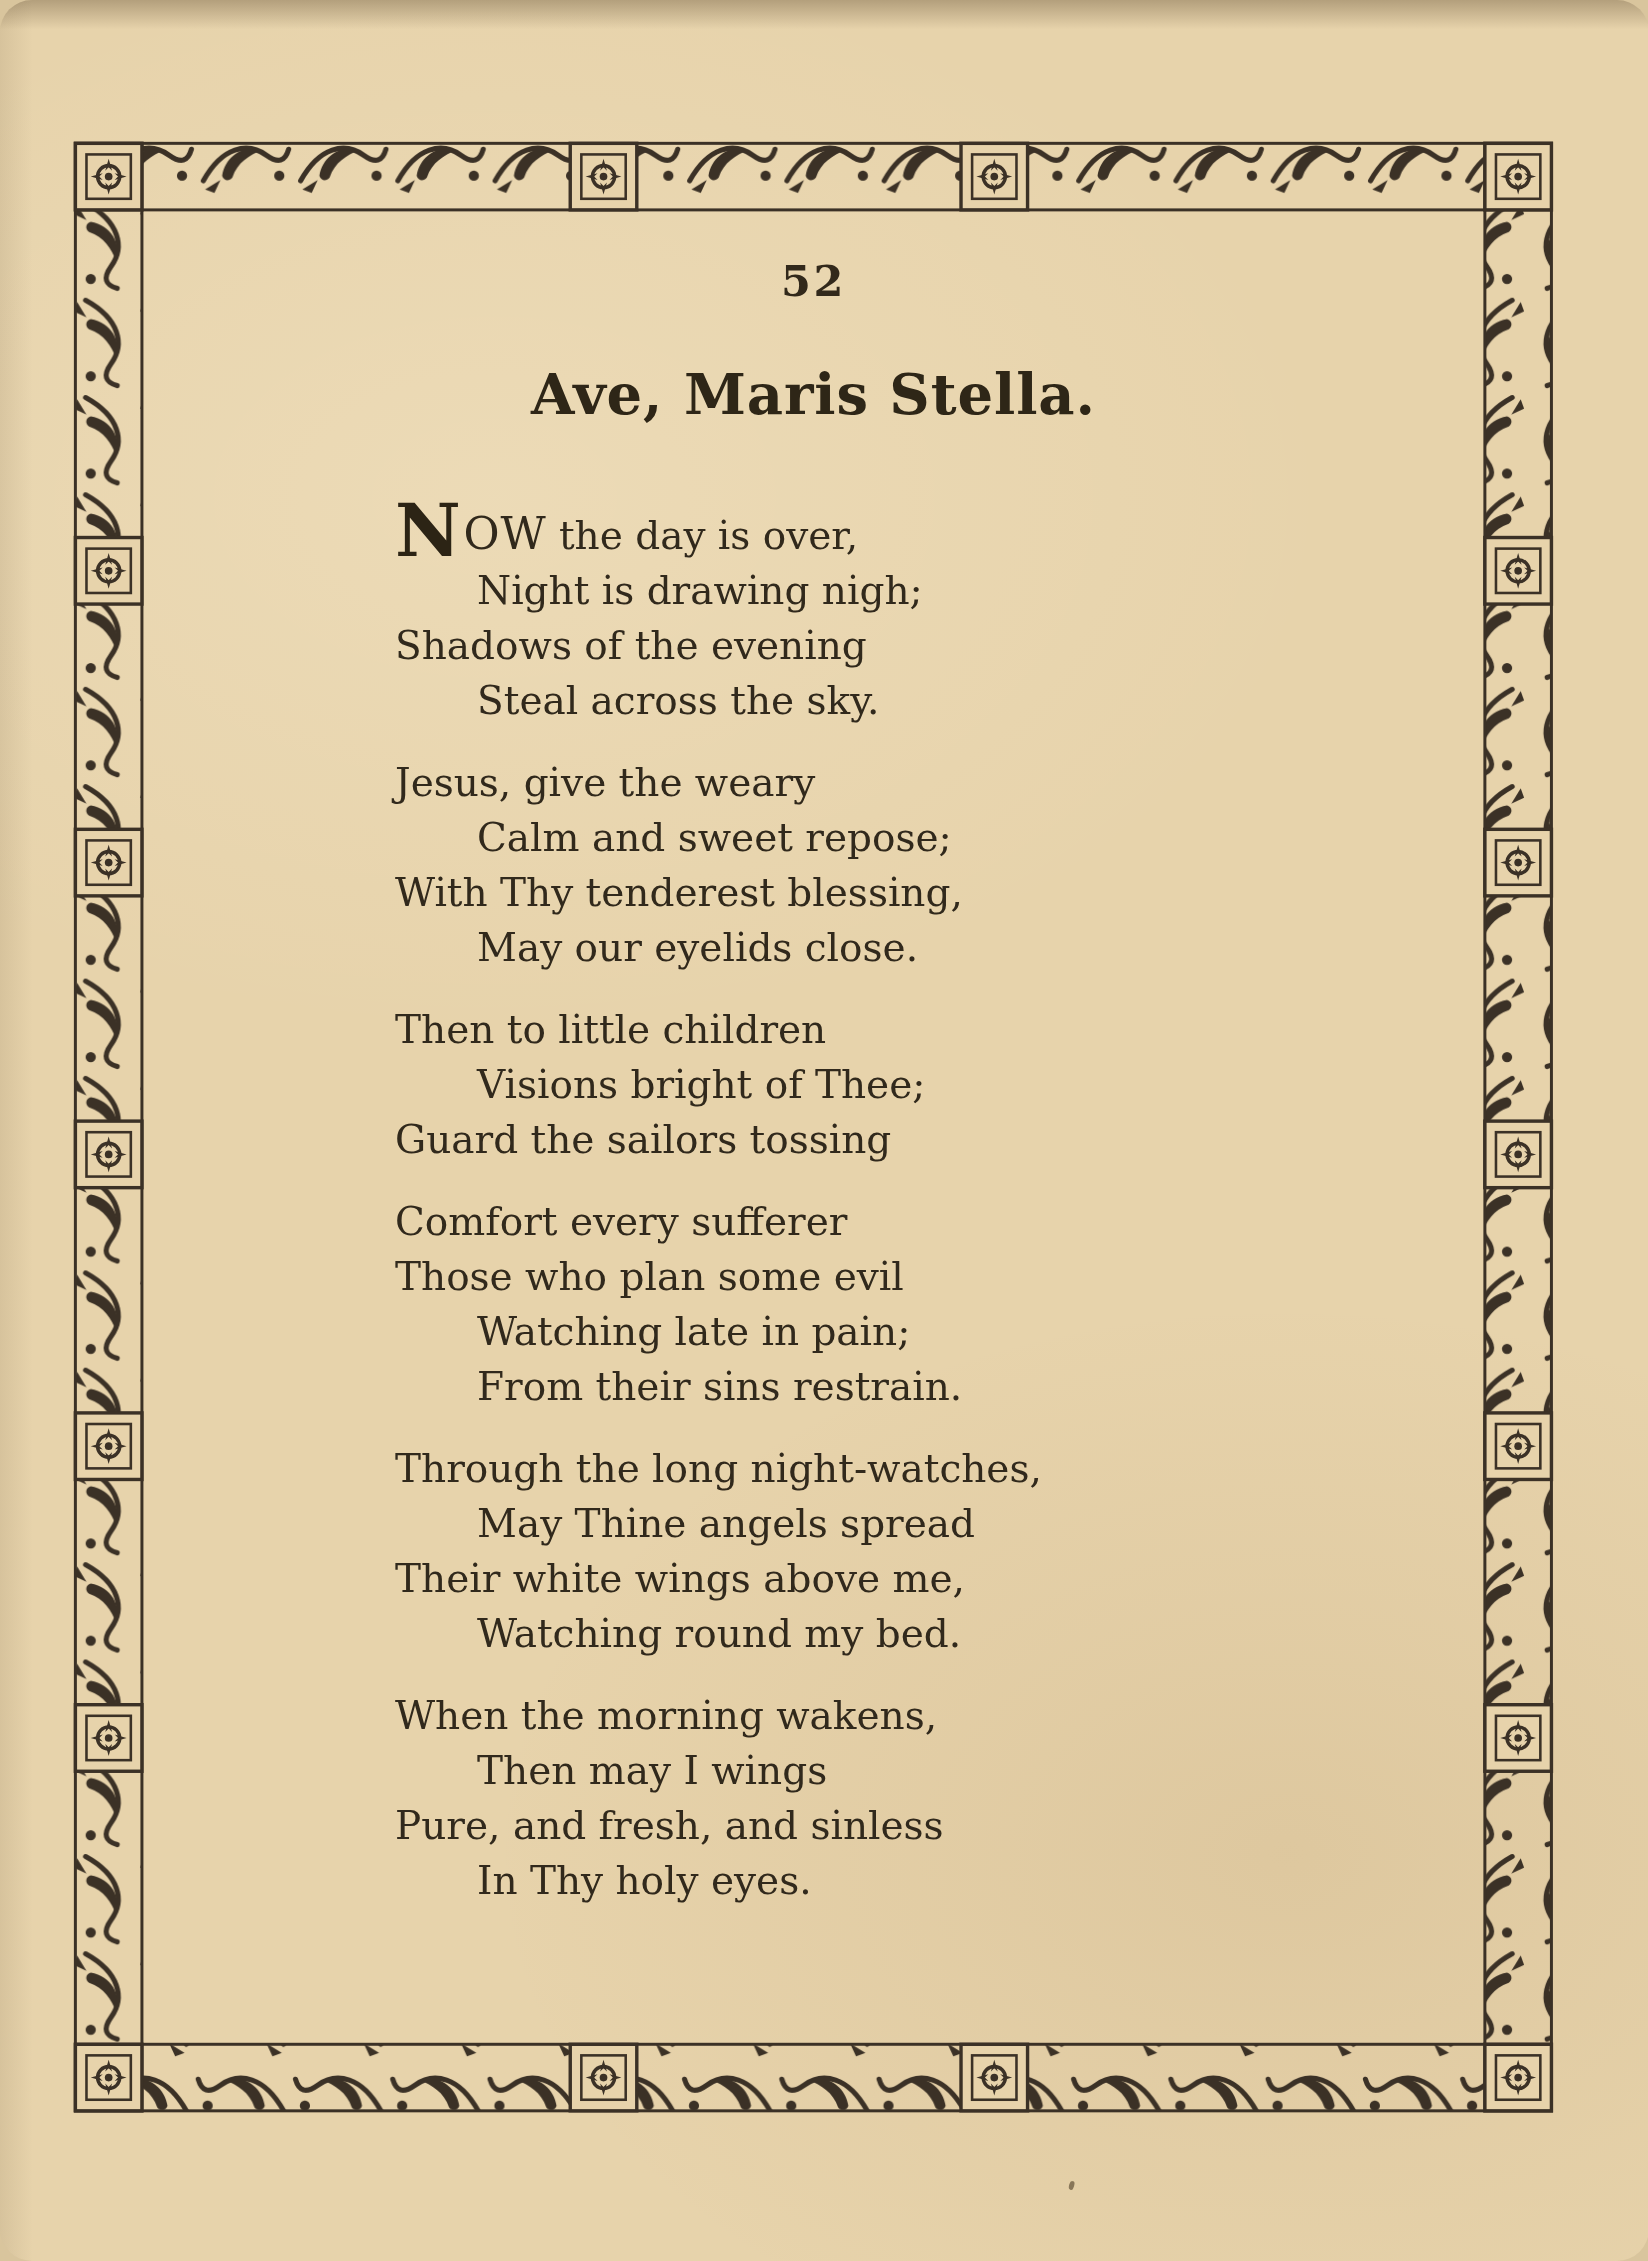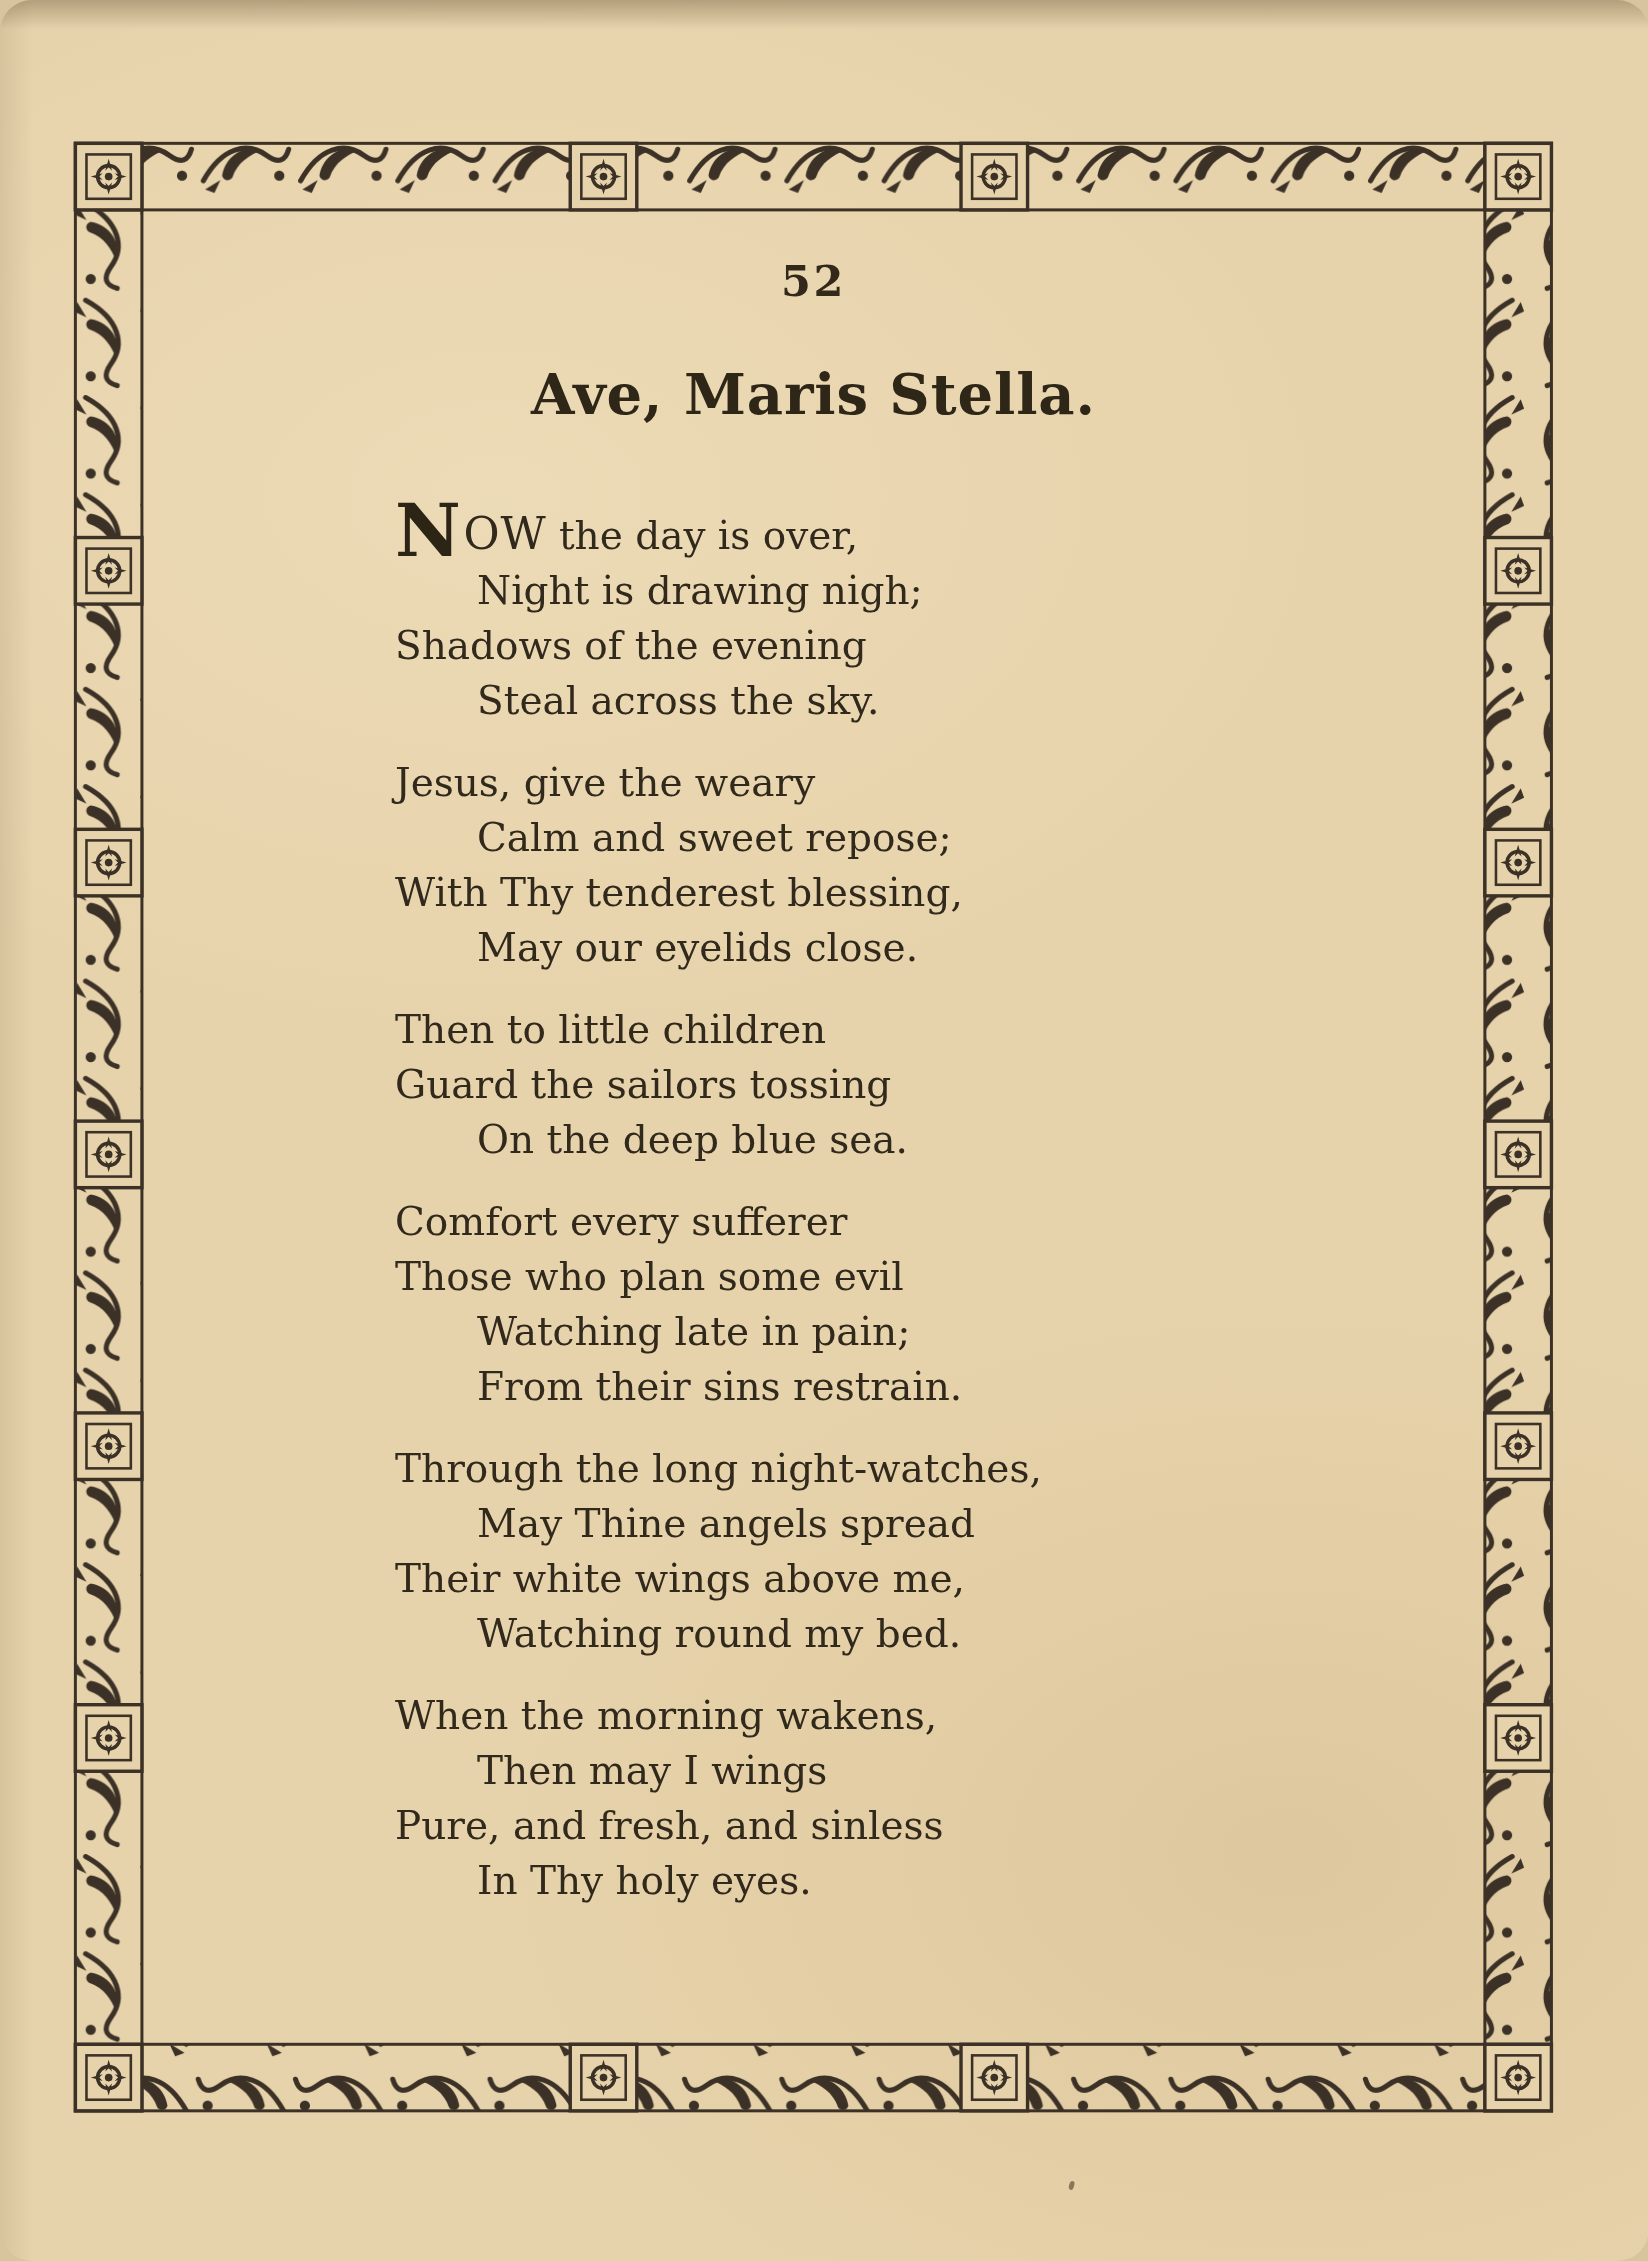--- a/index.html
+++ b/index.html
@@ -150,22 +150,22 @@
 
       <div class="stanza">
         <div class="line">Jesus, give the weary</div>
         <div class="line indent">Calm and sweet repose;</div>
         <div class="line">With Thy tenderest blessing,</div>
         <div class="line indent">May our eyelids close.</div>
       </div>
 
       <div class="stanza">
         <div class="line">Then to little children</div>
+        <div class="line indent">Visions bright of Thee;</div>
         <div class="line">Guard the sailors tossing</div>
-        <div class="line indent">On the deep blue sea.</div>
       </div>
 
       <div class="stanza">
         <div class="line">Comfort every sufferer</div>
         <div class="line">Those who plan some evil</div>
         <div class="line indent">Watching late in pain;</div>
         <div class="line indent">From their sins restrain.</div>
       </div>
 
       <div class="stanza">

